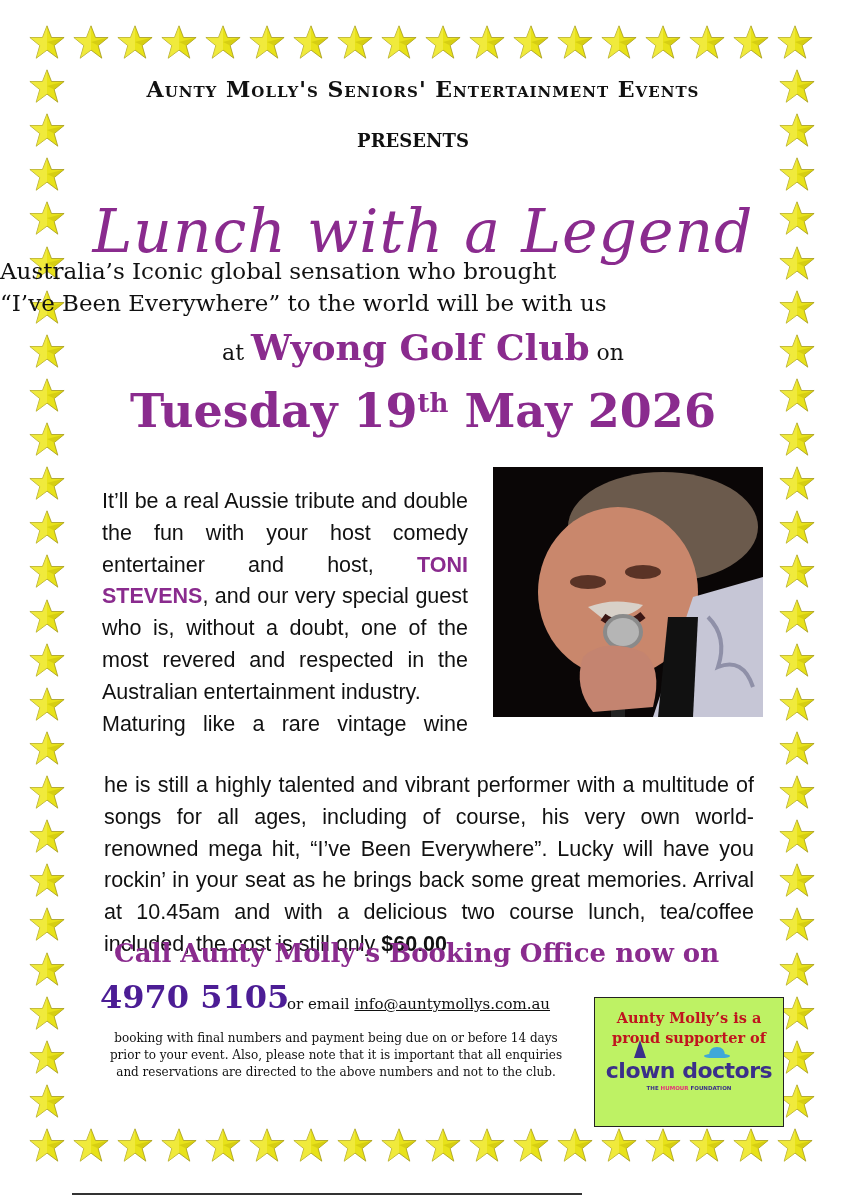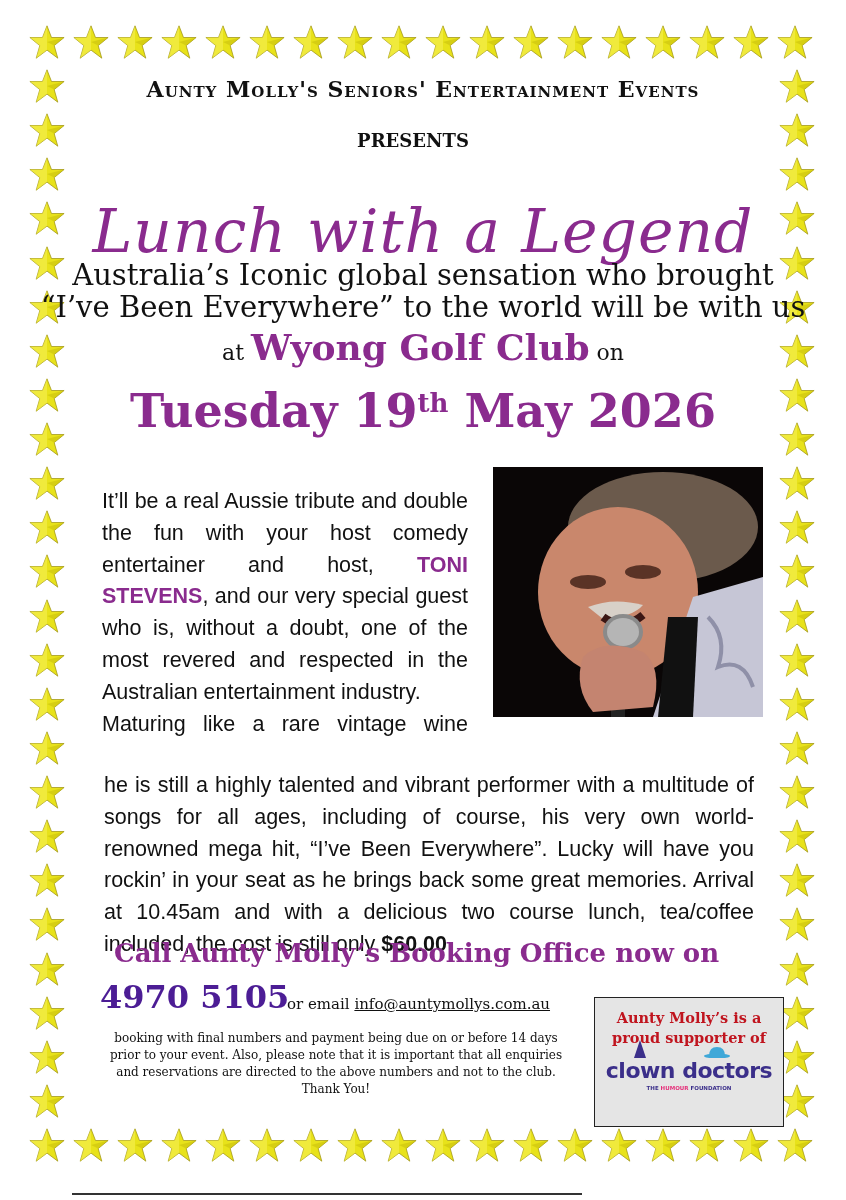--- a/index.html
+++ b/index.html
@@ -3,36 +3,36 @@
 <meta charset="utf-8">
 <style>
   html, body { margin:0; padding:0; background:#ffffff; }
   body { width:846px; height:1200px; position:relative; overflow:hidden; font-family:"Liberation Serif", serif; color:#111; }
   .star { position:absolute; width:36px; height:36px; }
   .star svg { width:36px; height:36px; display:block; }
   .abs { position:absolute; }
   .org { left:0; width:846px; top:76px; text-align:center; font-family:"DejaVu Serif", serif; font-weight:bold; font-size:22px; letter-spacing:1px; font-variant:small-caps; color:#111; }
   .presents { left:0; width:826px; top:130px; text-align:center; font-family:"DejaVu Serif", serif; font-weight:bold; font-size:18px; color:#111; }
   .title { left:0; width:846px; top:160px; text-align:center; font-family:"DejaVu Serif", serif; font-style:italic; font-size:60px; color:#8a2b8e; letter-spacing:1px;margin-top:36px; }
-  .sub { left:0; width:846px; text-align:center; font-family:"DejaVu Serif", serif; font-size:29px; color:#111; }
+  .sub { left:0; width:846px; font-family:"DejaVu Serif", serif; font-size:23px; color:#111; }
   .venue { left:0; width:846px; top:326px; text-align:center; font-family:"DejaVu Serif", serif; color:#111; font-size:22px; }
   .venue .name { font-size:36px; font-weight:bold; color:#8a2b8e; }
   .date { left:0; width:846px; top:384px; text-align:center; font-family:"DejaVu Serif", serif; font-weight:bold; font-size:46px; color:#8a2b8e; }
   .date sup { font-size:26px; vertical-align:top; position:relative; top:4px; }
   .para { font-family:"Liberation Sans", sans-serif; font-size:21.5px; line-height:31.8px; color:#111; text-align:justify;margin-top:32px; }
   .p1 { left:102px; top:454px; width:366px; }
   .p2 { left:104px; top:738px; width:650px; }
   .hl { color:#8a2b8e; font-weight:bold; }
   .photo { left:493px; top:467px; width:270px; height:250px; background:#0a0606; overflow:hidden; }
   .call { left:114px; top:938px; font-family:"DejaVu Serif", serif; font-weight:bold; font-size:26px; color:#8a2b8e; }
   .phone { left:100px; top:978px; font-family:"DejaVu Serif", serif; font-weight:bold; font-size:32px; color:#4c1d95; }
   .email-line { left:287px; top:995px; font-family:"DejaVu Serif", serif; font-size:15px; color:#111; }
   .email-line a { color:#111; text-decoration:underline; }
   .note { left:88px; top:1030px; width:496px; text-align:center; font-family:"DejaVu Serif", serif; font-size:12px; line-height:17px; color:#111; }
-  .supporter { left:594px; top:997px; width:190px; height:130px; border:1.5px solid #222; background:#e5e5e5; box-sizing:border-box; }
+  .supporter { left:594px; top:997px; width:190px; height:130px; border:1.5px solid #222; background:#bef264; box-sizing:border-box; }
   .supporter .txt { text-align:center; font-family:"DejaVu Serif", serif; font-weight:bold; font-size:14.5px; line-height:20px; color:#c0141e; margin-top:10px; }
   .logo { text-align:center; margin-top:6px; }
   .logo .word { font-family:"DejaVu Sans", sans-serif; font-weight:bold; font-size:22px; color:#3b2f8a; letter-spacing:-0.5px; }
   .logo .tag { font-family:"DejaVu Sans", sans-serif; font-weight:bold; font-size:5.5px; color:#3b2f8a; margin-top:2px; }
   .logo .tag span { color:#e5307a; }
   .rule { left:72px; top:1193px; width:510px; height:1.5px; background:#333; }
 </style>
 </head>
 <body>
 
@@ -679,21 +679,20 @@
 <div class="abs phone">4970 5105</div>
 <div class="abs email-line">
   <span>or email</span>
   <a>info@auntymollys.com.au</a>
 </div>
 
 <div class="abs note">
   <div>booking with final numbers and payment being due on or before 14 days</div>
   <div>prior to your event.  Also, please note that it is important that all enquiries</div>
   <div>and reservations are directed to the above numbers and not to the club.</div>
-  <div>Thank You!</div>
 </div>
 
 <div class="abs supporter">
   <div class="txt">
     <div>Aunty Molly’s is a</div>
     <div>proud supporter of</div>
   </div>
   <div class="logo">
     <div style="position:relative;height:4px;">
       <svg style="position:absolute;left:38px;top:-14px;" width="14" height="18" viewBox="0 0 14 18">

